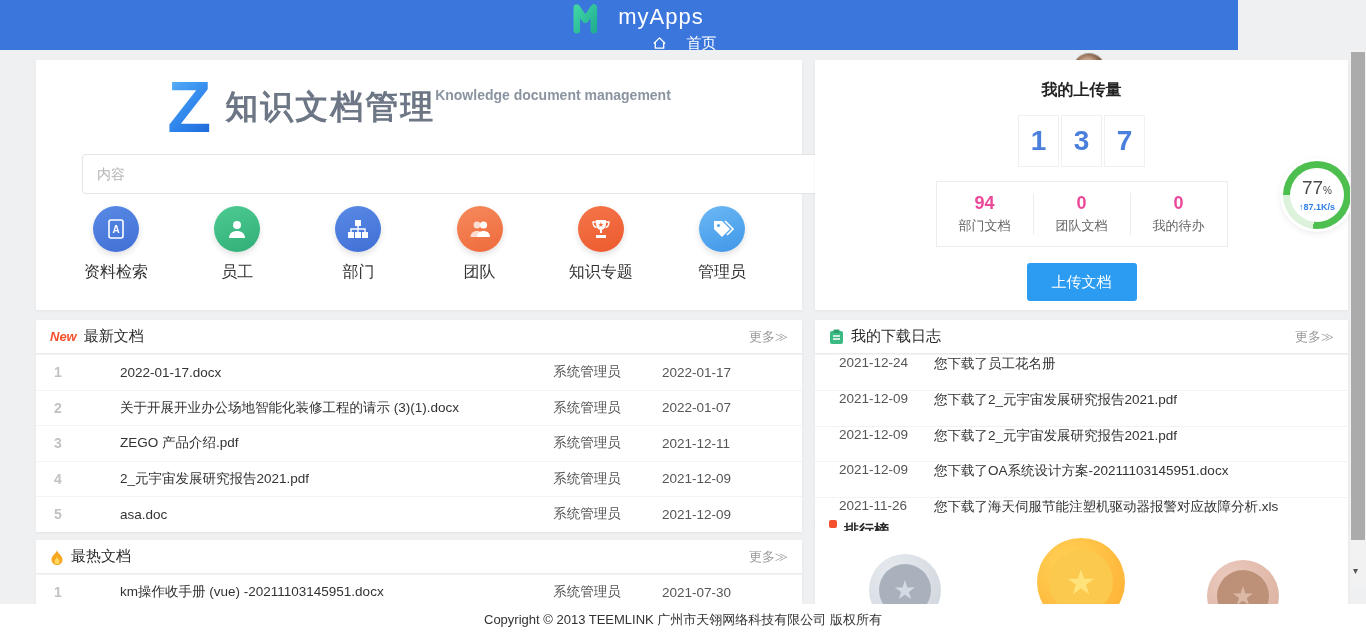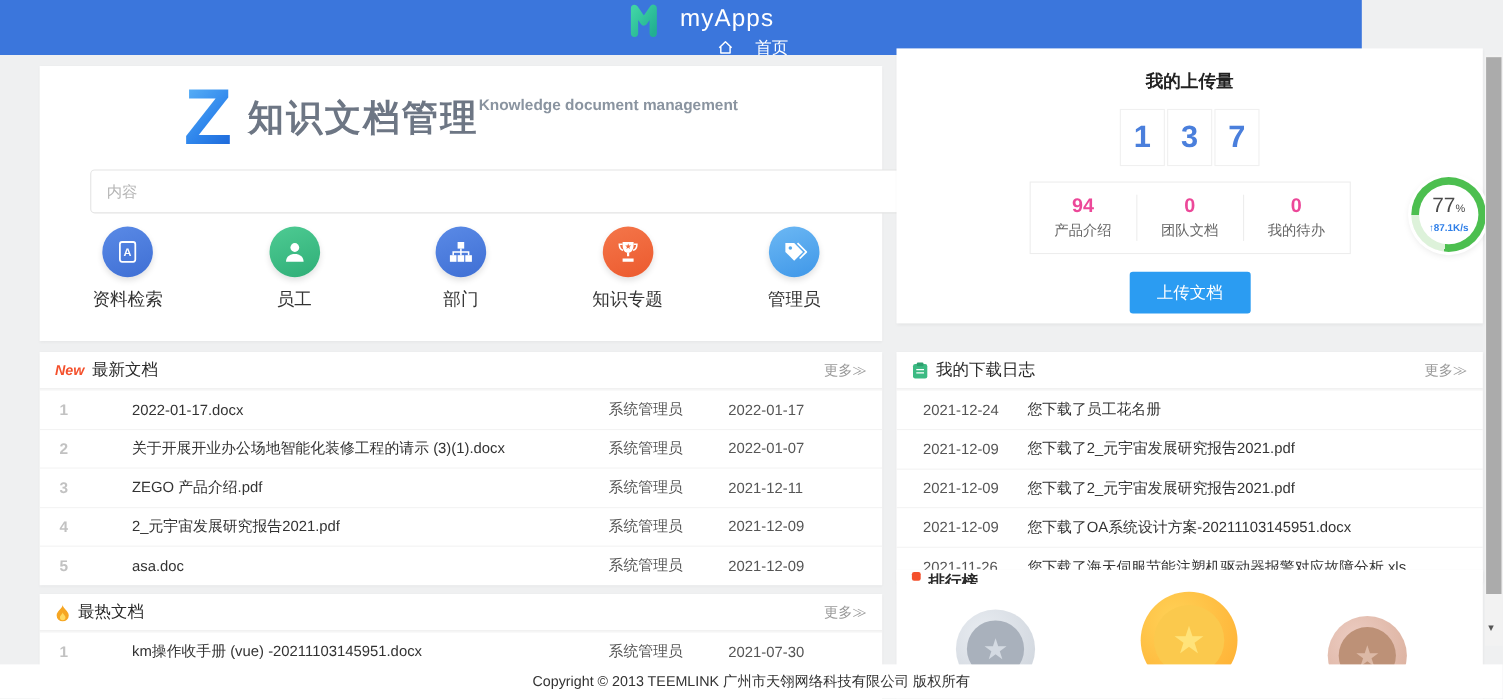--- a/index.html
+++ b/index.html
@@ -48,21 +48,21 @@
                justify-content:center; box-shadow:0 3px 6px rgba(0,0,0,.12); }
   .sc-label { margin-top:10px; font-size:16px; color:#333; }
   .c1 { background:linear-gradient(160deg,#5a8ae6,#3f6fd4); }
   .c2 { background:linear-gradient(160deg,#4ecb93,#2fae77); }
   .c3 { background:linear-gradient(160deg,#5a8ae6,#3f6fd4); }
   .c4 { background:linear-gradient(160deg,#f58a5d,#ee6a3b); }
   .c5 { background:linear-gradient(160deg,#f4764a,#ec5a2e); }
   .c6 { background:linear-gradient(160deg,#6cb8f4,#3f97e8); }
 
   
-  .upload { left:815px; top:44px; width:533px; height:250px; }
+  .upload { left:815px; top:60px; width:533px; height:250px; }
   .up-title { text-align:center; font-size:16px; font-weight:bold; color:#222; margin-top:20px; }
   .digit-row { display:flex; justify-content:center; gap:2px; margin-top:14px; }
   .digit-box { width:41px; height:52px; border:1px solid #f0f0f0; display:flex; align-items:center;
                justify-content:center; font-size:28px; font-weight:bold; color:#4a7fdc; }
   .stats-box { width:292px; height:66px; border:1px solid #ededed; margin:14px auto 0;
                display:flex; align-items:center; }
   .stat { flex:1; text-align:center; }
   .stat + .stat { border-left:1px solid #ededed; }
   .stat-val { font-size:18px; font-weight:bold; color:#ec4899; }
   .stat-lab { font-size:13px; color:#666; margin-top:3px; }
@@ -93,21 +93,21 @@
   .row-idx { width:44px; text-align:center; font-size:14px; font-weight:bold; color:#c2c2c2; }
   .row-name { flex:1; font-size:13.5px; color:#333; padding-left:40px; overflow:hidden;
               white-space:nowrap; text-overflow:ellipsis; }
   .row-author { width:150px; font-size:13.5px; color:#555; text-align:center; }
   .row-date { width:140px; font-size:13.5px; color:#555; }
   .latest { left:36px; top:320px; width:766px; height:212px; }
   .hot { left:36px; top:540px; width:766px; height:100px; }
 
   
   .dl { left:815px; top:320px; width:533px; height:209px; }
-  .dl-row { height:35.8px; display:flex; align-items:center; border-top:1px solid #f3f3f3;
+  .dl-row { height:35.8px; display:flex; align-items:flex-start; border-top:1px solid #f3f3f3;
             cursor:pointer; }
   .dl-row:first-of-type { border-top:none; }
   .dl-date { width:95px; margin-left:24px; font-size:13.5px; color:#555; }
   .dl-text { flex:1; font-size:13.5px; color:#333; overflow:hidden; white-space:nowrap;
              text-overflow:ellipsis; padding-right:10px; }
 
   
   .board { left:815px; top:518px; width:533px; height:117px; }
   .board-hdr { height:13px; overflow:hidden; display:flex; align-items:flex-end; padding:0 14px; }
   .board-bullet { width:8px; height:8px; background:#f4502c; border-radius:2px; margin-bottom:3px; }
@@ -210,20 +210,31 @@
             <rect x="9" y="3" width="6" height="6" fill="#fff"></rect>
             <rect x="2" y="15" width="6" height="6" fill="#fff"></rect>
             <rect x="9" y="15" width="6" height="6" fill="#fff"></rect>
             <rect x="16" y="15" width="6" height="6" fill="#fff"></rect>
             <path d="M12 9v3M5 15v-3h14v3M12 12v3" stroke="#fff" stroke-width="1.4" fill="none"></path>
           </svg>
       </span>
       <span class="sc-label">部门</span>
     </div>
     <div class="shortcut">
+      <span class="sc-circle c4">
+        <svg width="24" height="24" viewBox="0 0 24 24">
+            <circle cx="9" cy="8" r="3.4" fill="#fff" opacity=".75"></circle>
+            <path d="M2.5 20c0-4 3-6 6.5-6s6.5 2 6.5 6z" fill="#fff" opacity=".75"></path>
+            <circle cx="15.5" cy="8" r="3.6" fill="#fff"></circle>
+            <path d="M9 20c0-4 3-6 6.5-6S22 16 22 20z" fill="#fff"></path>
+          </svg>
+      </span>
+      <span class="sc-label">团队</span>
+    </div>
+    <div class="shortcut">
       <span class="sc-circle c5">
         <svg width="24" height="24" viewBox="0 0 24 24">
             <path d="M7 3h10v3c0 4-2 7-5 7s-5-3-5-7zM11 13h2v3h-2zM7 18h10v3H7z" fill="#fff"></path>
             <path d="M7 5H4c0 3 1.2 5 3.5 5.5M17 5h3c0 3-1.2 5-3.5 5.5" stroke="#fff" stroke-width="1.4" fill="none"></path>
             <text x="12" y="9.5" text-anchor="middle" font-size="7" fill="#f2683c">★</text>
           </svg>
       </span>
       <span class="sc-label">知识专题</span>
     </div>
     <div class="shortcut">
@@ -242,21 +253,21 @@
 <div class="card upload">
   <div class="up-title">我的上传量</div>
   <div class="digit-row">
     <span class="digit-box">1</span>
     <span class="digit-box">3</span>
     <span class="digit-box">7</span>
   </div>
   <div class="stats-box">
     <div class="stat">
       <div class="stat-val">94</div>
-      <div class="stat-lab">产品介绍</div>
+      <div class="stat-lab">部门文档</div>
     </div>
     <div class="stat">
       <div class="stat-val">0</div>
       <div class="stat-lab">团队文档</div>
     </div>
     <div class="stat">
       <div class="stat-val">0</div>
       <div class="stat-lab">我的待办</div>
     </div>
   </div>

